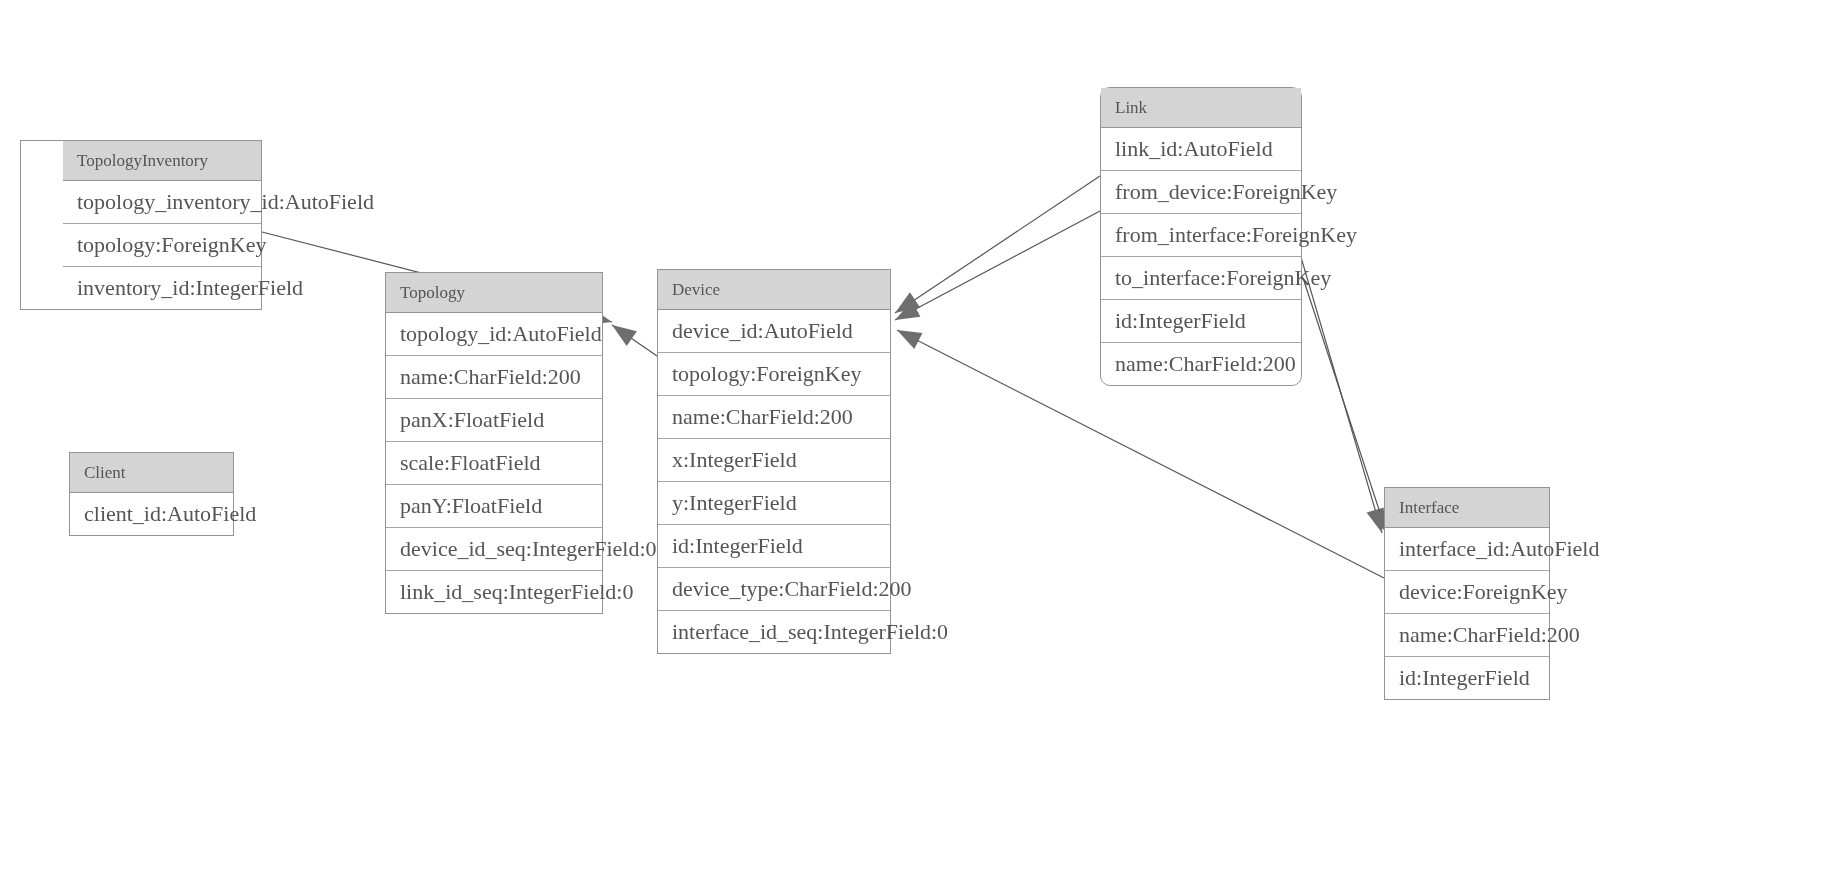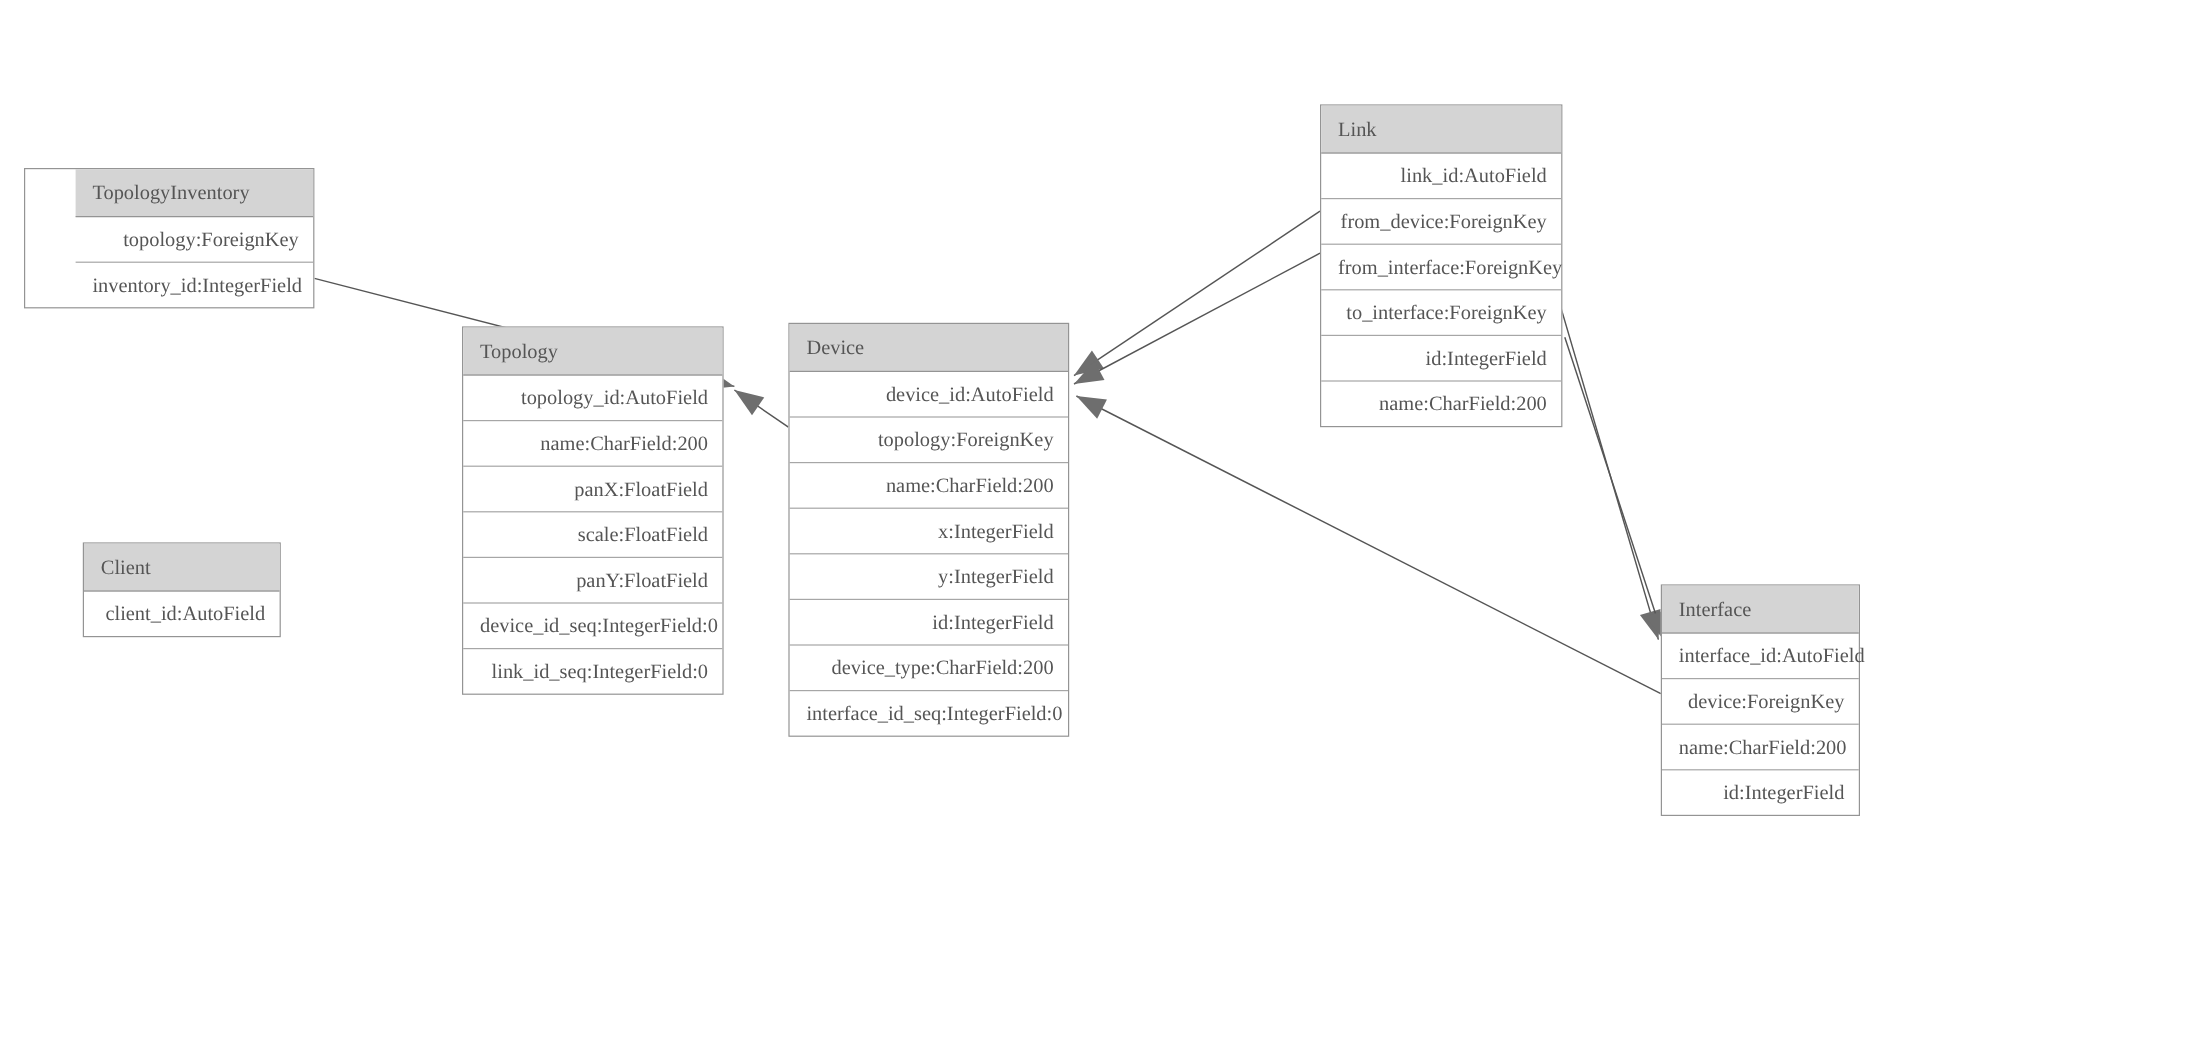--- a/index.html
+++ b/index.html
@@ -5,22 +5,22 @@
   html,body{margin:0;padding:0;background:#ffffff;}
   body{width:1824px;height:874px;position:relative;overflow:hidden;
        font-family:"Liberation Serif","DejaVu Serif",serif;}
   #canvas{position:absolute;inset:0;width:1824px;height:874px;}
   #edges{position:absolute;left:0;top:0;width:1824px;height:874px;z-index:1;pointer-events:none;}
   .entity{position:absolute;z-index:2;border:1px solid #949494;
           background:#ffffff;box-sizing:border-box;}
   .entity-header{background:#d4d4d4;border-bottom:1px solid #949494;
           color:#555555;font-size:17px;line-height:1;
           padding:11px 0 11px 14px;box-sizing:border-box;white-space:nowrap;}
-  .entity-row{border-bottom:1px solid #a6a6a6;color:#555555;font-size:17px;
-          line-height:1;padding:10px 12px 10px 14px;box-sizing:border-box;white-space:nowrap;text-align:right;}
+  .entity-row{border-bottom:1px solid #a6a6a6;color:#555555;font-size:22px;
+          line-height:1;padding:10px 12px 10px 14px;box-sizing:border-box;white-space:nowrap;}
   .entity-row:last-child{border-bottom:none;}
 </style>
 </head>
 <body>
 
 <div id="canvas">
   <svg id="edges" viewBox="0 0 1824 874" xmlns="http://www.w3.org/2000/svg">
       <g>
         <path d="M 262,232 L 612,322" stroke="#555555" stroke-width="1.2" fill="none"></path>
         <polygon points="0,0 -24,-9 -24,9" fill="#6e6e6e" transform="translate(612,322) rotate(14.4)"></polygon>
@@ -46,20 +46,21 @@
         <polygon points="0,0 -24,-9 -24,9" fill="#6e6e6e" transform="translate(1387,534) rotate(71.8)"></polygon>
       </g>
       <g>
         <path d="M 1384,578 L 897,330" stroke="#555555" stroke-width="1.2" fill="none"></path>
         <polygon points="0,0 -24,-9 -24,9" fill="#6e6e6e" transform="translate(897,330) rotate(207)"></polygon>
       </g>
     </svg>
   <div id="entity-layer">
       <div class="entity" style="left: 20px; top: 140px; width: 242px; padding-left: 42px;">
         <div class="entity-header">TopologyInventory</div>
+        <div class="entity-row">topology_inventory_id:AutoField</div>
         <div class="entity-row">topology:ForeignKey</div>
         <div class="entity-row">inventory_id:IntegerField</div>
       </div>
       <div class="entity" style="left: 385px; top: 272px; width: 218px; font-family: Liberation Serif, serif;">
         <div class="entity-header">Topology</div>
         <div class="entity-row">topology_id:AutoField</div>
         <div class="entity-row">name:CharField:200</div>
         <div class="entity-row">panX:FloatField</div>
         <div class="entity-row">scale:FloatField</div>
         <div class="entity-row">panY:FloatField</div>
@@ -74,21 +75,21 @@
         <div class="entity-header">Device</div>
         <div class="entity-row">device_id:AutoField</div>
         <div class="entity-row">topology:ForeignKey</div>
         <div class="entity-row">name:CharField:200</div>
         <div class="entity-row">x:IntegerField</div>
         <div class="entity-row">y:IntegerField</div>
         <div class="entity-row">id:IntegerField</div>
         <div class="entity-row">device_type:CharField:200</div>
         <div class="entity-row">interface_id_seq:IntegerField:0</div>
       </div>
-      <div class="entity" style="left: 1100px; top: 87px; width: 202px;">
+      <div class="entity" style="left: 1100px; top: 87px; width: 202px; border-radius: 10px;">
         <div class="entity-header">Link</div>
         <div class="entity-row">link_id:AutoField</div>
         <div class="entity-row">from_device:ForeignKey</div>
         <div class="entity-row">from_interface:ForeignKey</div>
         <div class="entity-row">to_interface:ForeignKey</div>
         <div class="entity-row">id:IntegerField</div>
         <div class="entity-row">name:CharField:200</div>
       </div>
       <div class="entity" style="left: 1384px; top: 487px; width: 166px;">
         <div class="entity-header">Interface</div>

